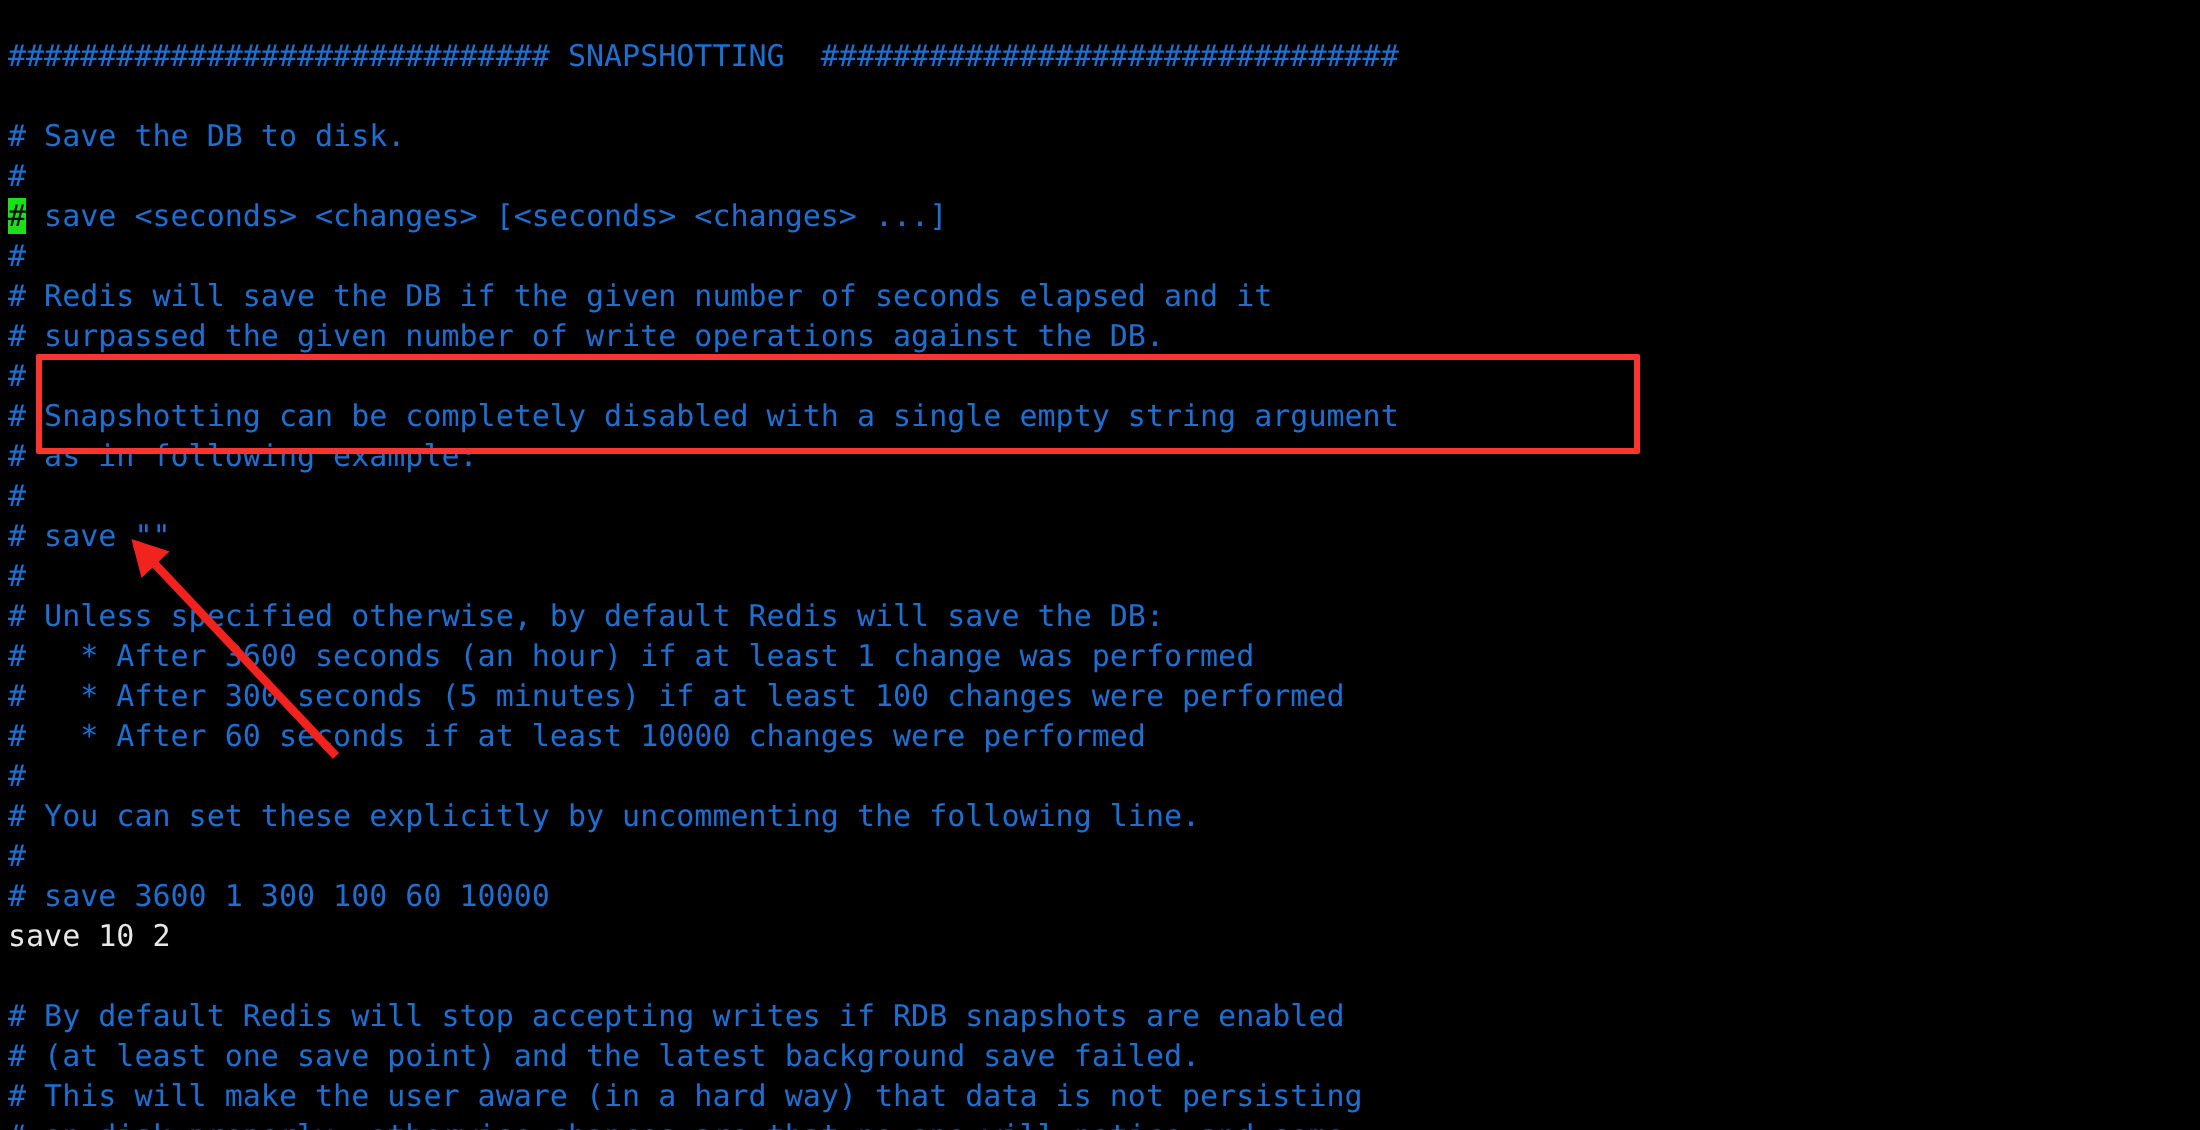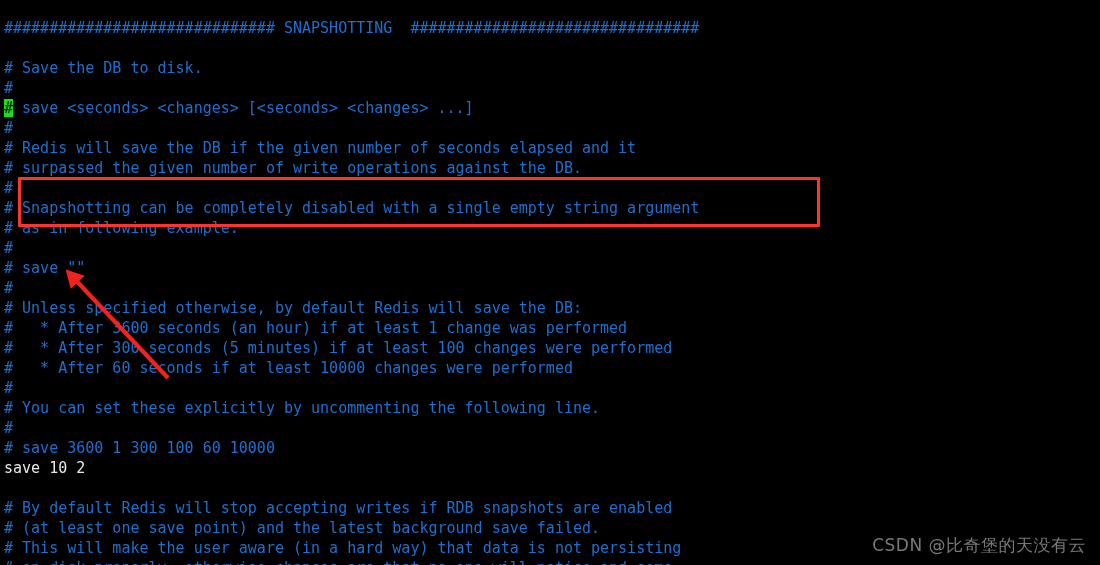--- a/index.html
+++ b/index.html
@@ -103,15 +103,14 @@
       <defs>
         <marker id="arrowhead" markerWidth="4.2" markerHeight="4.6" refX="3.4" refY="2.3" orient="auto">
           <polygon points="0,0 4.2,2.3 0,4.6" fill="#f2221f"></polygon>
         </marker>
       </defs>
       <line x1="128" y1="123" x2="28" y2="17" stroke="#f2221f" stroke-width="4.2" marker-end="url(#arrowhead)"></line>
     </svg>
 
   </div>
 
-  <div id="watermark">CSDN @比奇堡的天没有云</div>
 
 </div>
 
 </body></html>

